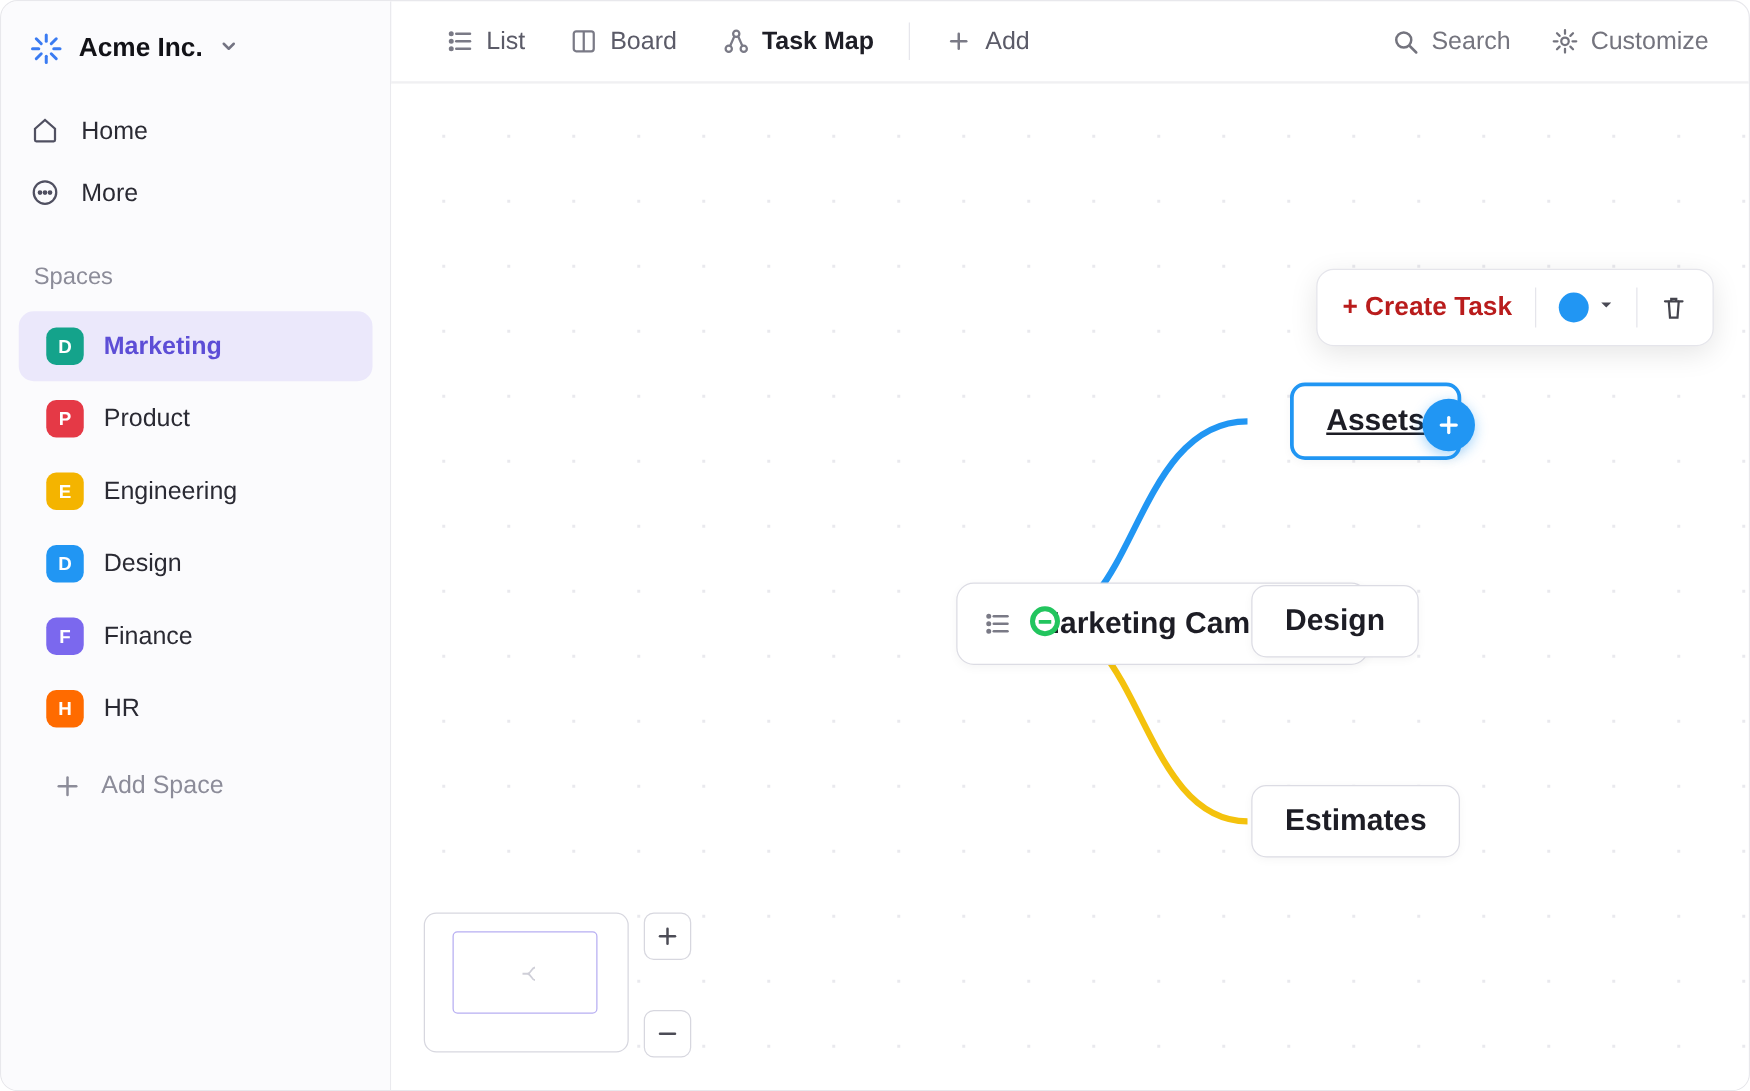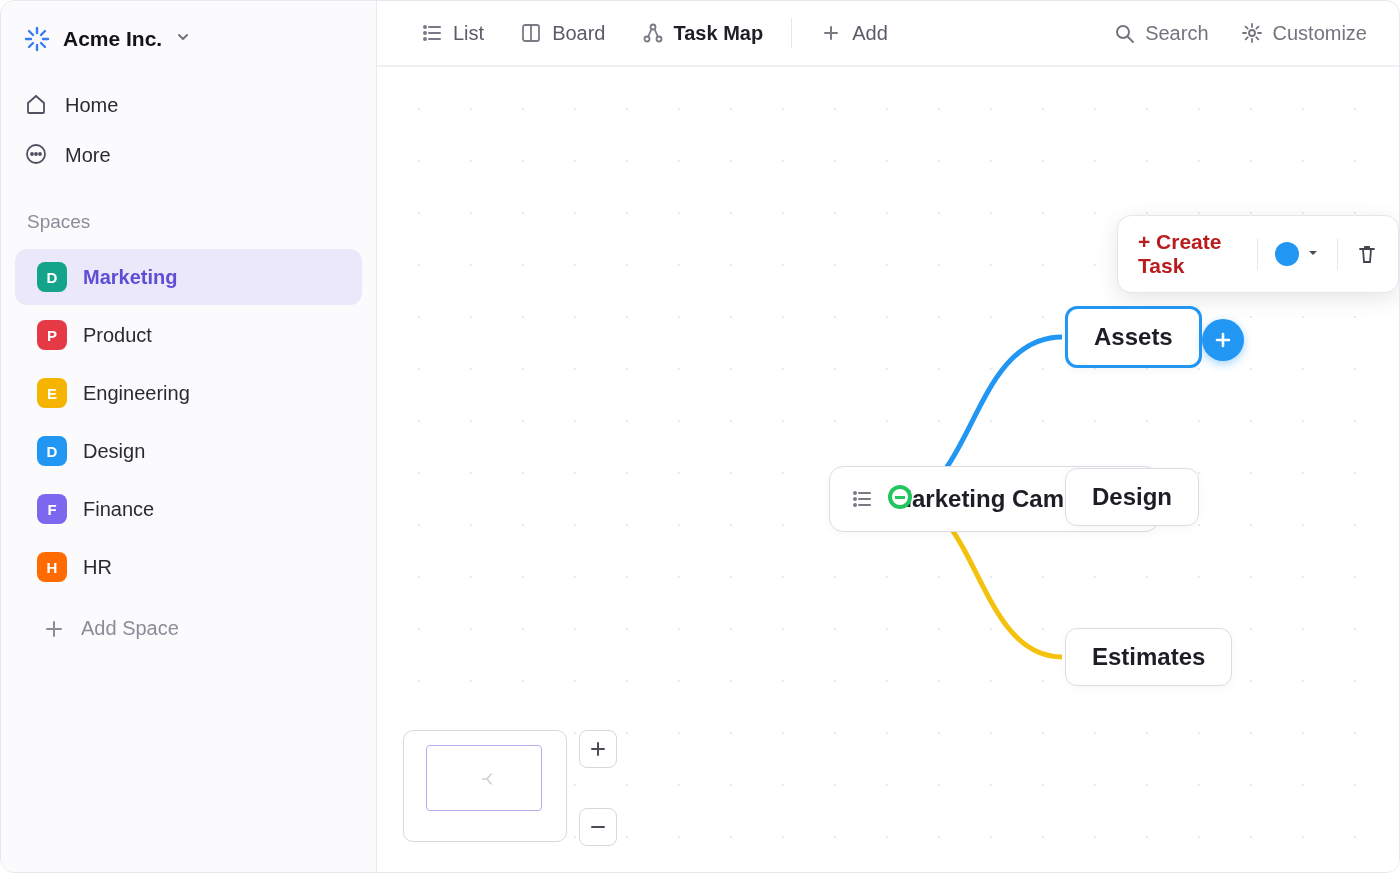--- a/index.html
+++ b/index.html
@@ -1,20 +1,20 @@
 <!DOCTYPE html>
 <html><head>
 <meta charset="utf-8">
 <style>
 * { box-sizing: border-box; margin: 0; padding: 0; }
 html, body { width: 1400px; height: 873px; font-family: -apple-system, BlinkMacSystemFont, "Segoe UI", sans-serif; background: #fff; overflow: hidden; }
 body { display: flex; border: 1px solid #e8e8ec; border-radius: 14px; position: relative; }
 
 
-.sidebar { width: 376px; height: 100%; border-right: 1px solid #eaeaee; background: #fbfbfd; display: flex; flex-direction: column; padding: 4px 0; }
+.sidebar { width: 312px; height: 100%; border-right: 1px solid #eaeaee; background: #fbfbfd; display: flex; flex-direction: column; padding: 4px 0; }
 .workspace { display: flex; align-items: center; gap: 12px; padding: 20px 22px 26px 22px; cursor: pointer; }
 .workspace-logo { width: 28px; height: 28px; display: flex; align-items: center; justify-content: center; }
 .workspace-name { font-size: 21px; font-weight: 700; color: #121217; }
 .chevron { color: #737382; margin-left:2px; }
 
 .nav-item { display: flex; align-items: flex-end; gap: 16px; padding: 12px 22px; cursor: pointer; font-size: 20px; color: #2a2a33; }
 .nav-item .icon { width: 26px; height: 26px; display: flex; align-items: center; justify-content: center; color: #505061; }
 .badge { margin-left: auto; background: #e6196e; color: #fff; font-size: 14px; font-weight: 700; border-radius: 14px; padding: 3px 12px; }
 
 .section-title { font-size: 19px; color: #8c8c99; padding: 32px 26px 14px 26px; font-weight: 500; }
@@ -269,21 +269,21 @@
             <circle cx="4" cy="5" r="1" fill="currentColor"></circle>
             <circle cx="4" cy="11" r="1" fill="currentColor"></circle>
             <circle cx="4" cy="17" r="1" fill="currentColor"></circle>
           </svg>
       </span>
       <span>Marketing Campaign</span>
     </div>
 
     <div class="collapse-handle" style="top:418px; left:511px;"></div>
 
-    <div class="child-node selected" style="top:239px; left:688px;">
+    <div class="child-node selected" style="top:239px; left:719px;text-decoration:underline;">
       <span>Assets</span>
     </div>
     <div class="add-circle" style="top:252px; left:825px;">
       <svg width="20" height="20" viewBox="0 0 20 20" stroke="#fff" stroke-width="2.6" stroke-linecap="round">
           <line x1="10" y1="4" x2="10" y2="16"></line>
           <line x1="4" y1="10" x2="16" y2="10"></line>
         </svg>
     </div>
 
     <div class="child-node" style="top:401px; left:688px;">

